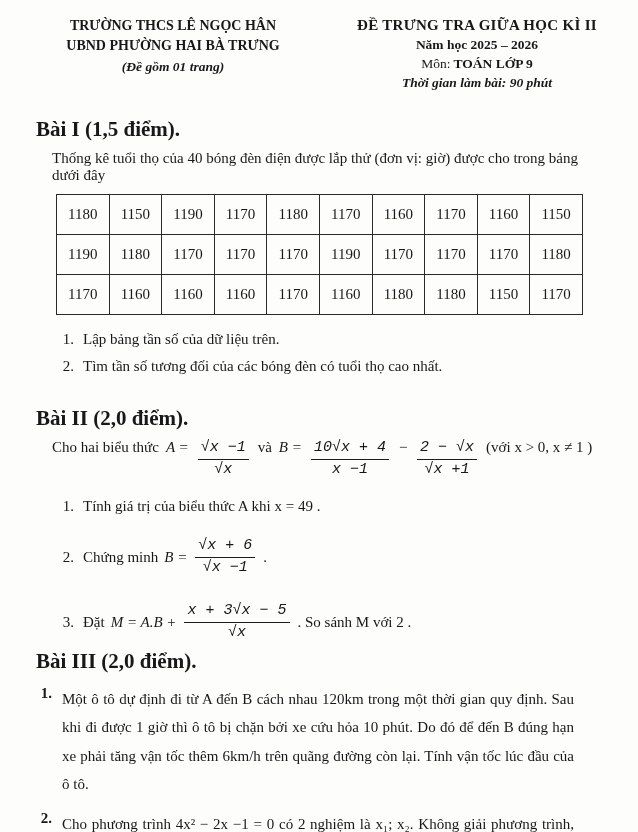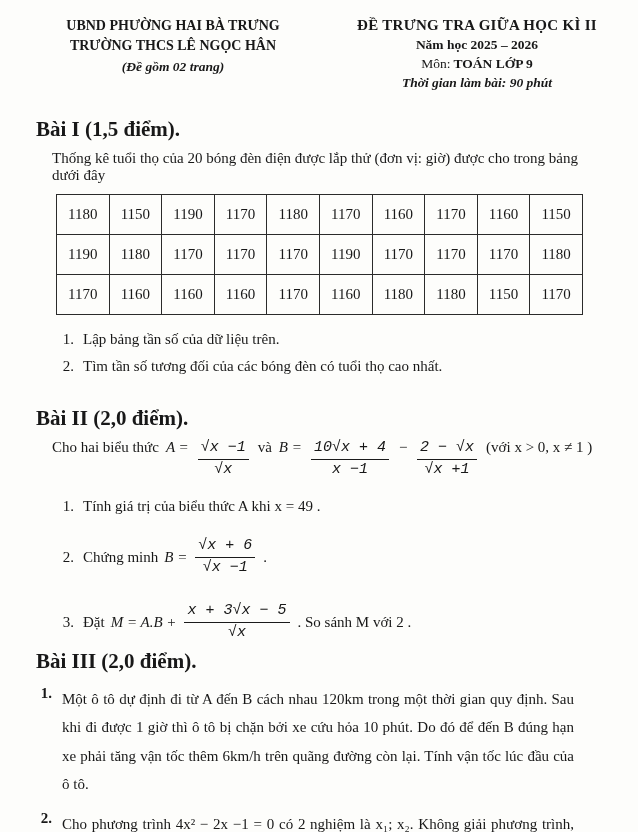--- a/index.html
+++ b/index.html
@@ -48,39 +48,39 @@
   .s3item .n{font-weight:bold;min-width:16px;text-align:right;flex:none;}
   .s3body{text-align:justify;line-height:28.5px;width:512px;}
 </style>
 </head>
 <body>
 
 <div class="page">
 
   <header class="header">
     <div class="header-left">
+      <div>TRƯỜNG THCS LÊ NGỌC HÂN</div>
       <div>UBND PHƯỜNG HAI BÀ TRƯNG</div>
-      <div>TRƯỜNG THCS LÊ NGỌC HÂN</div>
-      <div class="sub">(Đề gồm 02 trang)</div>
+      <div class="sub">(Đề gồm 01 trang)</div>
     </div>
     <div class="header-right">
       <div class="main-title">ĐỀ TRƯNG TRA GIỮA HỌC KÌ II</div>
       <div>Năm học 2025 – 2026</div>
       <div class="subject">
         <span class="label">Môn:</span>
         <span>TOÁN LỚP 9</span>
       </div>
       <div class="time">Thời gian làm bài: 90 phút</div>
     </div>
   </header>
 
   <main>
 
     <div class="sec-title sec1-title">Bài I (1,5 điểm).</div>
-    <div class="sec1-intro">Thống kê tuổi thọ của 20 bóng đèn điện được lắp thử (đơn vị: giờ) được cho trong bảng dưới đây</div>
+    <div class="sec1-intro">Thống kê tuổi thọ của 40 bóng đèn điện được lắp thử (đơn vị: giờ) được cho trong bảng dưới đây</div>
 
     <table class="data">
       <tbody>
         <tr>
           <td>1180</td>
           <td>1150</td>
           <td>1190</td>
           <td>1170</td>
           <td>1180</td>
           <td>1170</td>

